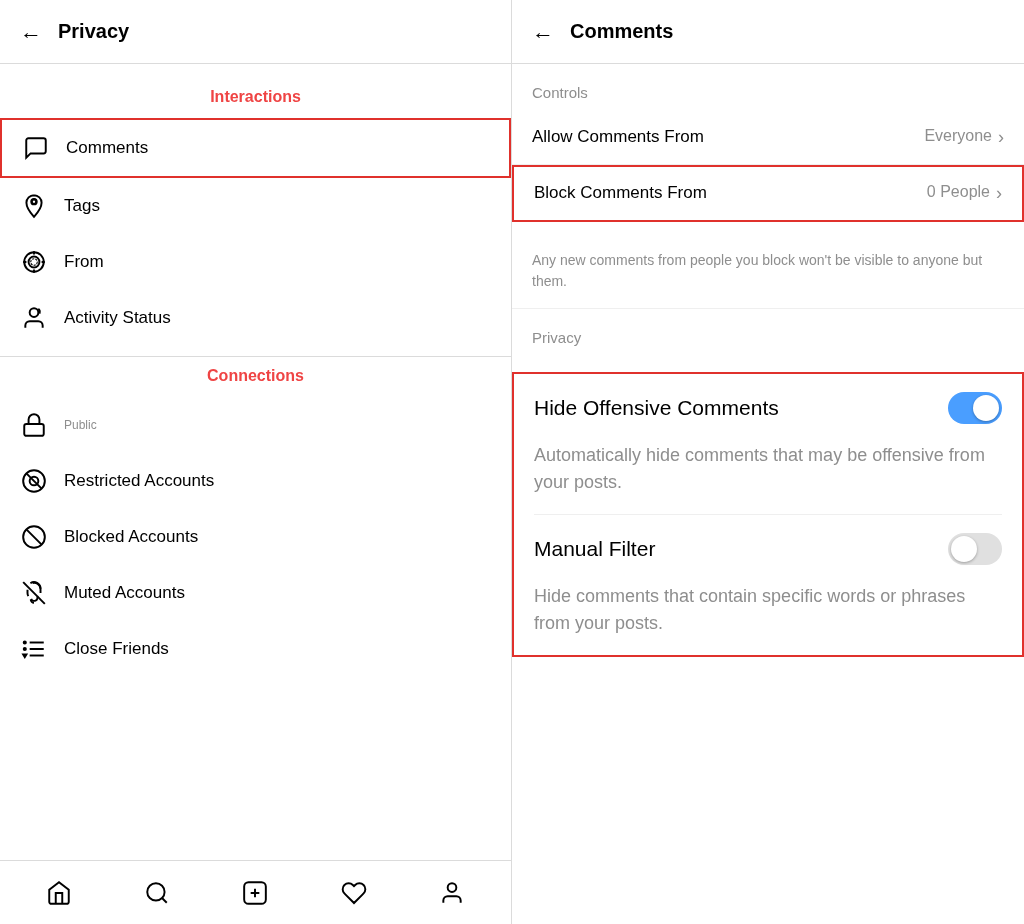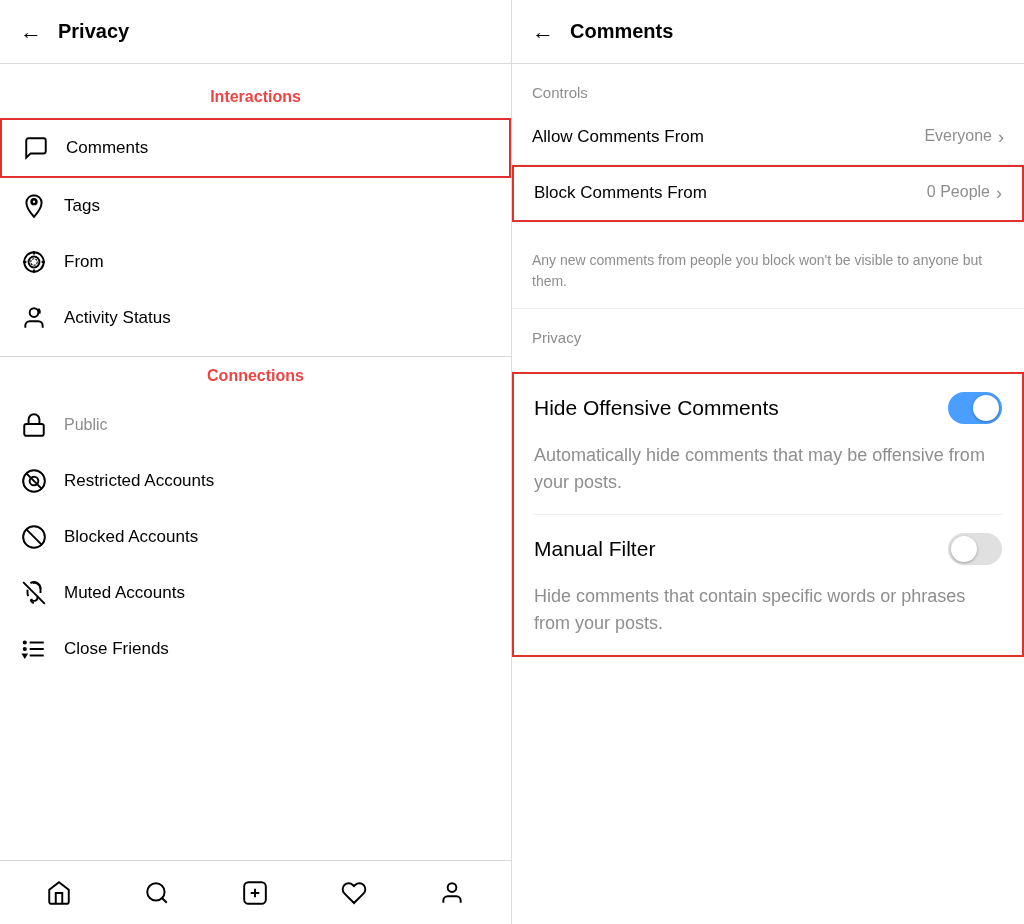--- a/index.html
+++ b/index.html
@@ -85,21 +85,21 @@
       height: 26px;
     }
 
     .nav-item-label {
       font-size: 17px;
       color: #000;
       flex: 1;
     }
 
     .nav-item-value {
-      font-size: 16px;
+      font-size: 12px;
       color: #8e8e8e;
       text-align: right;
     }
 
     .divider {
       height: 1px;
       background: #dbdbdb;
       margin: 10px 0;
     }
 

